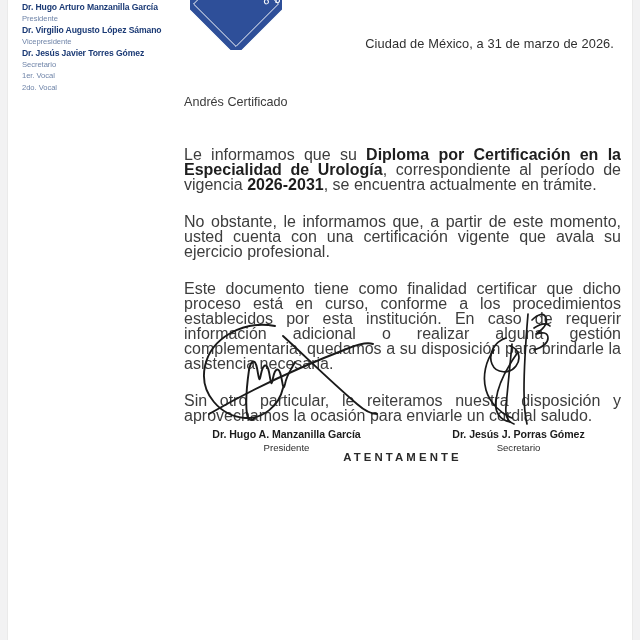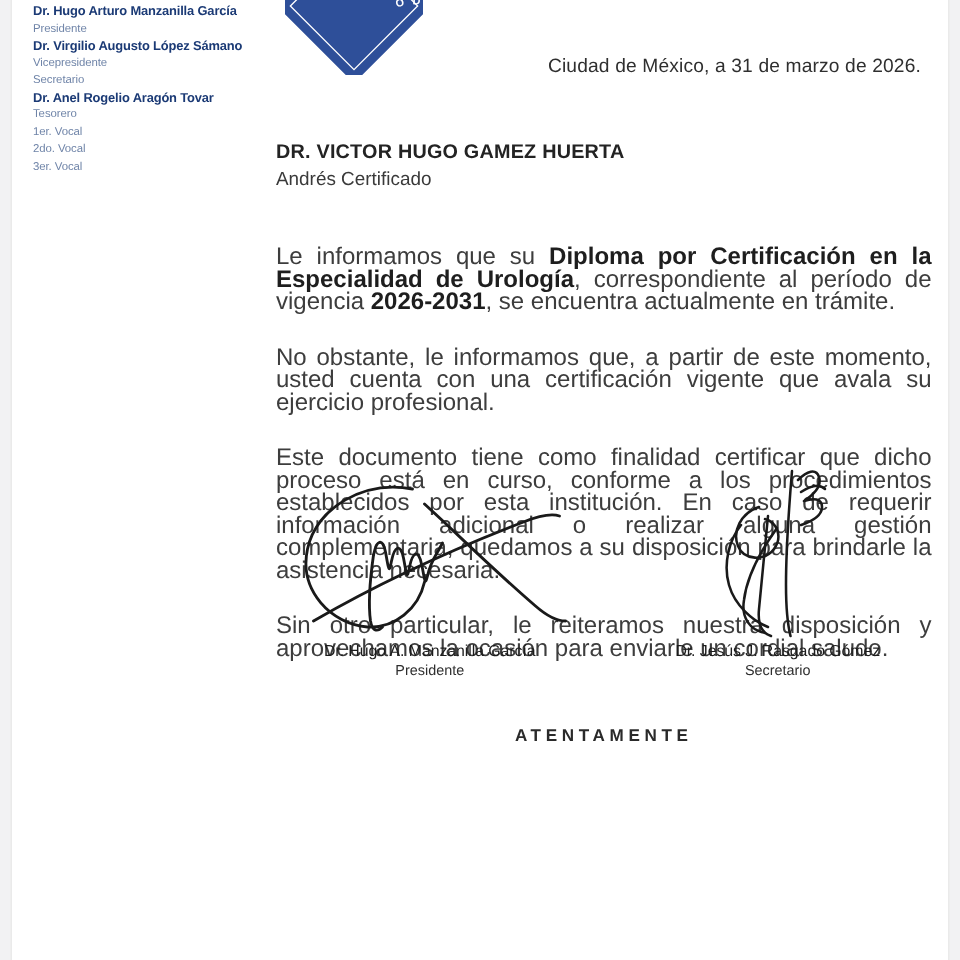--- a/index.html
+++ b/index.html
@@ -119,21 +119,21 @@
     font-size: 16px;
     line-height: 15px;
     color: #3d3d3d;
     text-align: justify;
     margin-top: 22px;
   }
   .para.first { margin-top: 36px; }
   .para b { color: #1e1e1e; font-weight: bold; }
 
   .atentamente {
-    margin-top: 45px;
+    margin-top: 28px;
     text-align: center;
     font-size: 11.4px;
     font-weight: bold;
     letter-spacing: 3.1px;
     color: #2a2a2a;
   }
 
   
   .sig-area {
     position: absolute;
@@ -161,21 +161,21 @@
     justify-content: center;
   }
   .sig-ink.right-ink { justify-content: center; }
 
   .sig-name {
     position: absolute;
     left: 0;
     right: 0;
     bottom: 22px;
     font-size: 10.6px;
-    font-weight: normal;
+    font-weight: bold;
     color: #1c1c1c;
     letter-spacing: -0.05px;
     white-space: nowrap;
   }
   .sig-title {
     position: absolute;
     left: 0;
     right: 0;
     bottom: 9px;
     font-size: 9.6px;
@@ -198,38 +198,34 @@
         <div class="officer-name">Dr. Hugo Arturo Manzanilla García</div>
         <div class="officer-role">Presidente</div>
       </div>
 
       <div class="officer">
         <div class="officer-name">Dr. Virgilio Augusto López Sámano</div>
         <div class="officer-role">Vicepresidente</div>
       </div>
 
       <div class="officer">
+        <div class="officer-name">Dr. Jesús Javier Torres Gómez</div>
         <div class="officer-role">Secretario</div>
       </div>
 
-      <div class="officer">
-        <div class="officer-name">Dr. Anel Rogelio Aragón Tovar</div>
-        <div class="officer-role">Tesorero</div>
-      </div>
 
       <div class="officer">
         <div class="officer-role">1er. Vocal</div>
       </div>
 
       <div class="officer">
         <div class="officer-role">2do. Vocal</div>
       </div>
 
       <div class="officer">
-        <div class="officer-role">3er. Vocal</div>
       </div>
 
     </div>
 
     <div class="emblem-wrap">
       <svg class="emblem" viewBox="0 0 92 92">
         <defs>
           <path id="ringpath" d="M 46 86 A 41 41 0 1 1 46 86.01" fill="none"></path>
         </defs>
         <g transform="rotate(45 46 46)">
@@ -242,21 +238,20 @@
         </text>
       </svg>
     </div>
 
   </div>
 
   <div class="date-line">Ciudad de México, a 31 de marzo de 2026.</div>
 
   <div class="body-col">
 
-    <div class="addressee">DR. VICTOR HUGO GAMEZ HUERTA</div>
     <div class="addressee-sub">Andrés Certificado</div>
 
     <p class="para first"><span>Le informamos que su </span><b>Diploma por Certificación en la Especialidad de Urología</b><span>, correspondiente al período de vigencia </span><b>2026-2031</b><span>, se encuentra actualmente en trámite.</span></p>
 
     <p class="para">No obstante, le informamos que, a partir de este momento, usted cuenta con una certificación vigente que avala su ejercicio profesional.</p>
 
     <p class="para">Este documento tiene como finalidad certificar que dicho proceso está en curso, conforme a los procedimientos establecidos por esta institución. En caso de requerir información adicional o realizar alguna gestión complementaria, quedamos a su disposición para brindarle la asistencia necesaria.</p>
 
     <p class="para">Sin otro particular, le reiteramos nuestra disposición y aprovechamos la ocasión para enviarle un cordial saludo.</p>
 
@@ -289,19 +284,19 @@
             <path d="M74 6 C72 30 70 56 70 82 C70 98 71 108 73 116"></path>
             <path d="M78 12 C84 6 90 4 92 10 C94 16 88 22 82 26 C88 24 94 24 94 30 C94 36 86 40 80 42"></path>
             <path d="M80 20 C86 16 92 14 96 18"></path>
             <path d="M52 30 C40 34 34 46 38 56 C42 66 56 66 62 58 C68 50 64 40 56 38"></path>
             <path d="M40 42 C32 52 28 68 32 82 C36 96 48 106 58 110"></path>
             <path d="M58 36 C56 56 54 78 52 98 C51 108 54 114 60 116"></path>
             <path d="M64 44 C54 58 44 76 42 92 C40 104 46 112 56 114"></path>
           </g>
         </svg>
       </div>
-      <div class="sig-name">Dr. Jesús J. Rasgado Gómez</div>
+      <div class="sig-name">Dr. Jesús J. Porras Gómez</div>
       <div class="sig-title">Secretario</div>
     </div>
 
   </div>
 
 </div>
 
 </body></html>

